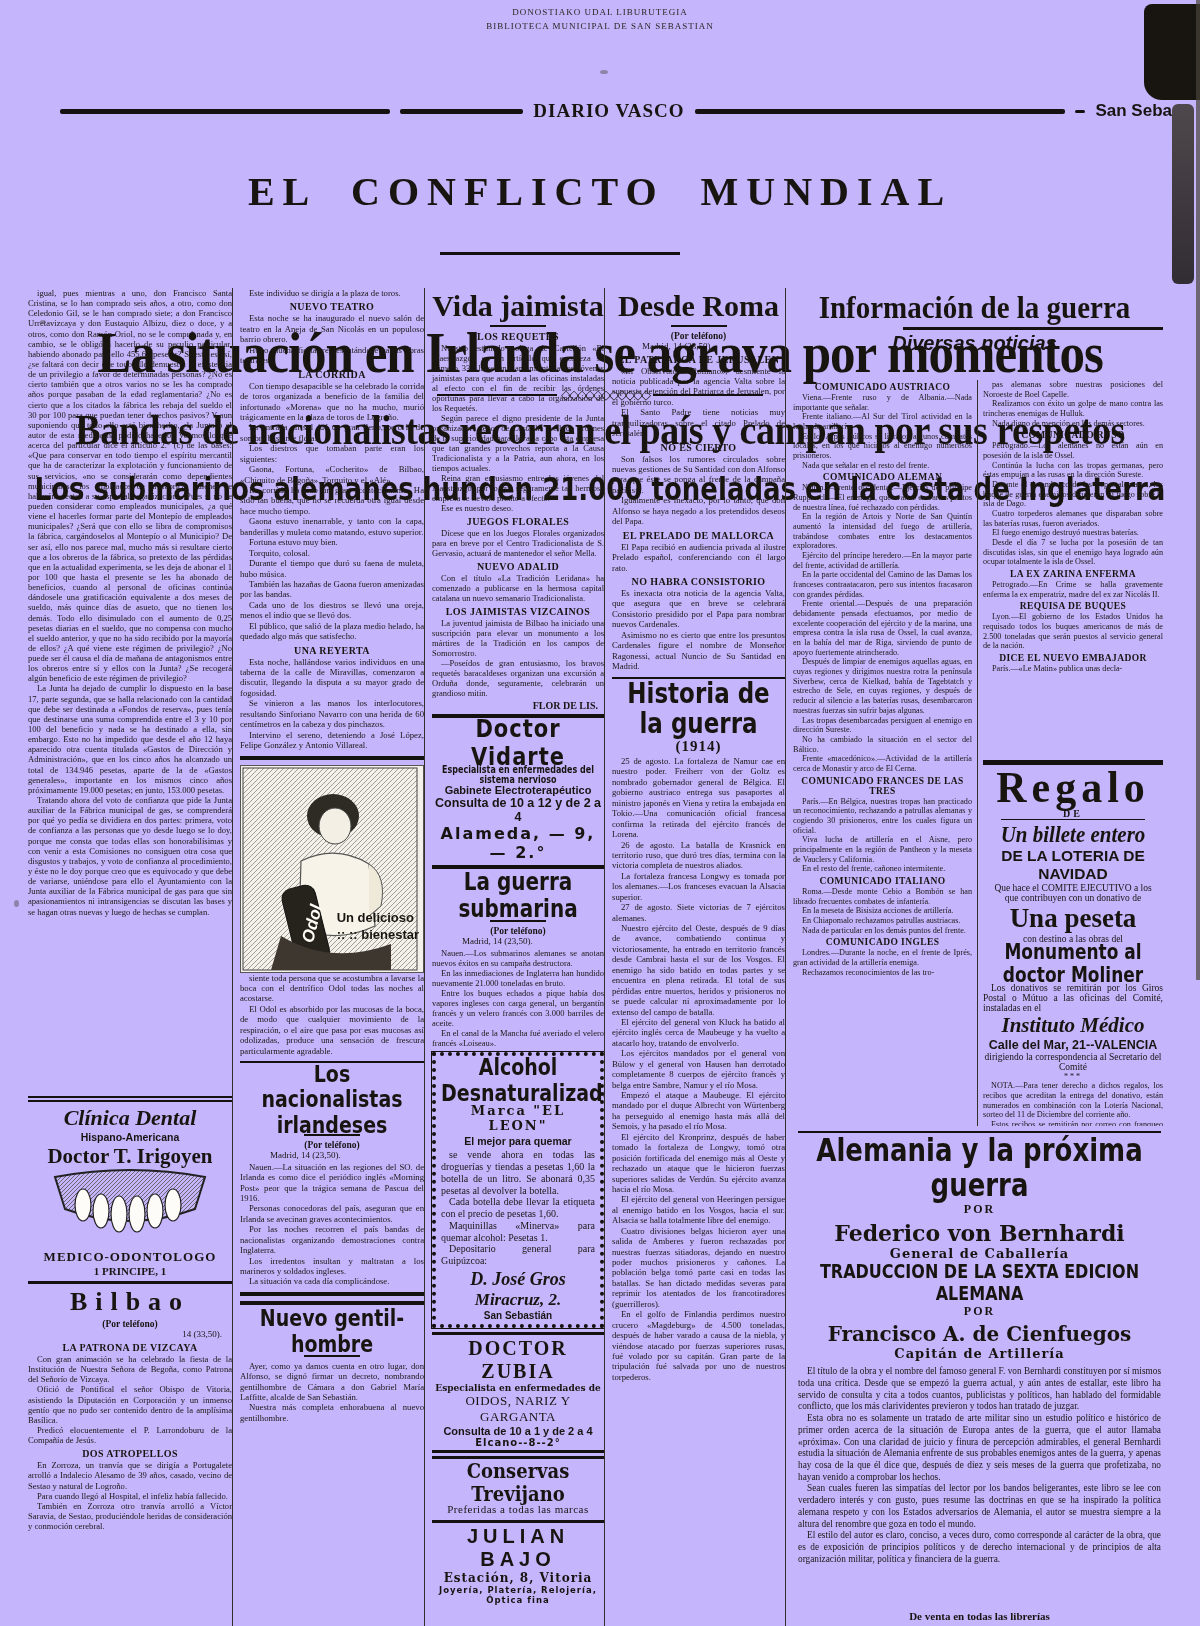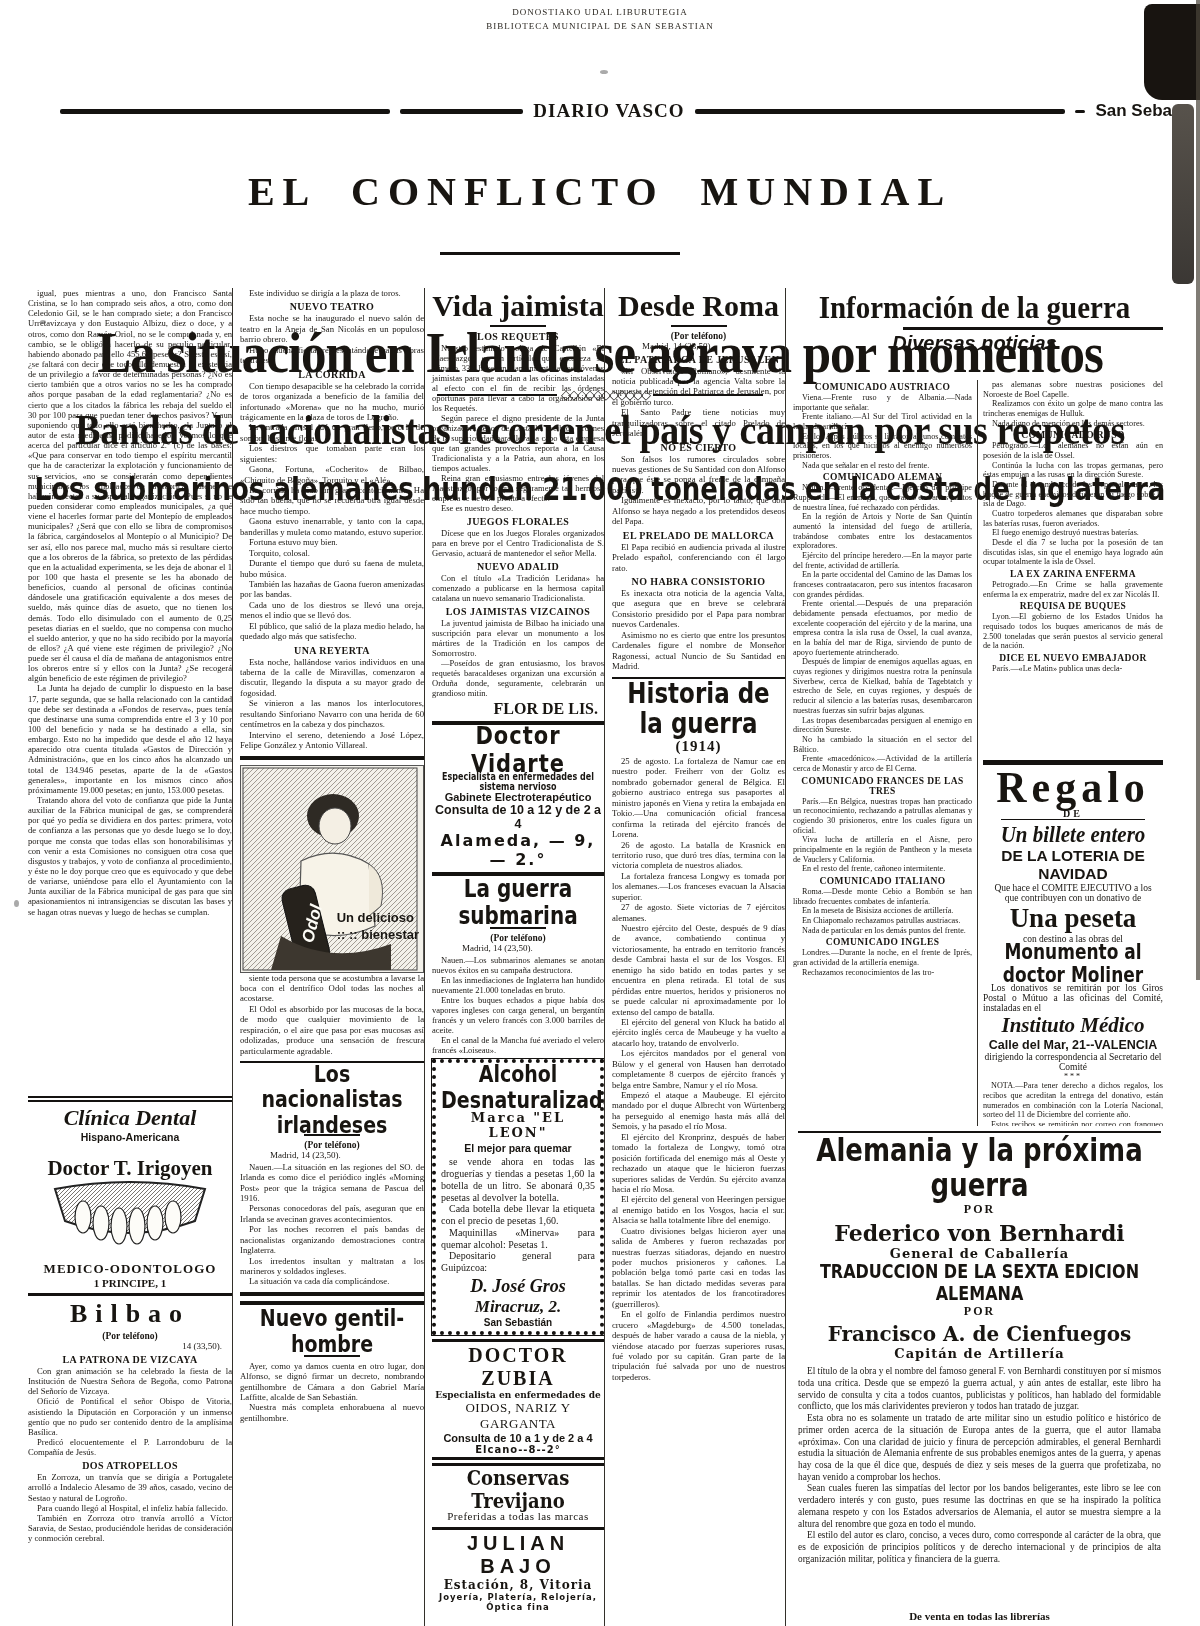--- a/index.html
+++ b/index.html
@@ -1,19 +1,19 @@
 <!DOCTYPE html>
 <html><head>
 <meta charset="utf-8">
 <style>
   * { margin:0; padding:0; box-sizing:border-box; }
   html,body { background:#e8e6e0; }
   .page {
     position:relative; width:1200px; height:1626px; margin:0 auto;
-    background:#ffffff; color:#181511; overflow:hidden;
+    background:#c4b5fd; color:#181511; overflow:hidden;
     font-family:"Liberation Serif", serif;
   }
   
   .stamp { position:absolute; top:6px; left:0; width:100%; text-align:center;
            font-size:9px; letter-spacing:1px; line-height:1.5; color:#2a2620; }
   .masthead { position:absolute; top:100px; left:60px; right:28px; display:flex; align-items:center; gap:10px; }
   .rule-seg { height:5px; background:#141210; border-radius:2px; }
   .rs1{flex:3.2;} .rs2{flex:0 0 10px; height:3px;} .rs3{flex:1.2;} .rs4{flex:3.6;}
   .masthead-title { font-weight:700; font-size:19px; letter-spacing:1px; white-space:nowrap; }
   .masthead-right { font-weight:700; font-size:17px; white-space:nowrap; font-family:"Liberation Sans",sans-serif; }
@@ -38,33 +38,33 @@
   .c3 { left:424px; width:180px; border-left:1px solid #33302a; padding-left:7px; }
   .c4 { left:604px; width:181px; border-left:1px solid #33302a; padding-left:7px; }
   .war { left:785px; width:378px; border-left:1px solid #33302a; position:absolute; top:0; height:1338px; overflow:hidden; }
   .para { font-size:8.7px; line-height:1.2; text-align:justify; text-indent:9px; color:#1b1814; }
   .c1 .para { font-size:8.6px; line-height:1.18; }
   .c3 .para { font-size:8.5px; line-height:1.18; }
   .war .para { font-size:8.2px; line-height:1.18; }
   .subhead { text-align:center; font-weight:700; font-size:10px; letter-spacing:.4px; margin:3px 0 1px; }
   .byline { text-align:center; font-weight:700; font-size:9.5px; margin-top:2px; }
   .dateline { text-align:left; font-size:9px; padding-left:30px; margin-bottom:2px; }
-  .sig { text-align:right; font-weight:700; font-size:16px; padding-right:6px; margin:2px 0; }
+  .sig { text-align:right; font-weight:700; font-size:10px; padding-right:6px; margin:2px 0; }
   .sect-title { text-align:center; font-weight:700; font-size:30px; line-height:1.05; margin-top:2px; }
   .dash { width:56px; border-top:2px solid #141210; margin:3px auto 4px; }
   .bar { height:4px; background:#141210; margin:5px 0; }
   .bar.thin { height:2px; }
   .wood { font-family:"DejaVu Sans",sans-serif; font-weight:700; text-align:center; transform:scaleY(1.22); line-height:1.1; }
   .textblock { overflow:hidden; }
   
   .ad { text-align:center; }
   .clinic { border-top:6px double #141210; padding-top:3px; }
   .clinic-name { font-weight:700; font-style:italic; font-size:22px; }
   .clinic-sub { font-family:"Liberation Sans",sans-serif; font-weight:700; font-size:10.5px; }
-  .clinic-doc { font-weight:700; font-size:21px; margin-top:13px; }
+  .clinic-doc { font-weight:700; font-size:21px; margin-top:1px; }
   .clinic-job { font-weight:700; font-size:13px; letter-spacing:1px; margin-top:2px; }
   .clinic-addr { font-weight:700; font-size:11px; }
   .bilbao-title { font-weight:700; font-size:26px; letter-spacing:8px; text-align:center; border-top:3px solid #141210; padding-top:3px; margin-top:4px; }
   .odol-fig { position:relative; height:208px; border:1px solid #555; background:#f3f1ea; overflow:hidden; margin-top:3px; }
   .odol-caption { position:absolute; right:4px; bottom:28px; text-align:left; font-family:"Liberation Sans",sans-serif; font-weight:700; font-size:13px; line-height:1.3; }
   .irish-title { font-size:19px; margin:3px 0 1px; }
   .suj-title { font-weight:700; font-size:18px; text-align:center; transform:scaleY(1.2); font-family:"DejaVu Sans",sans-serif; }
   .suj-line { font-size:9px; text-align:justify; text-indent:8px; }
   .suj-price { text-align:center; font-size:10.5px; letter-spacing:1px; margin-top:1px; }
   .suj-shop { text-align:center; font-weight:700; font-size:13px; letter-spacing:2px; font-family:"DejaVu Sans",sans-serif; }

